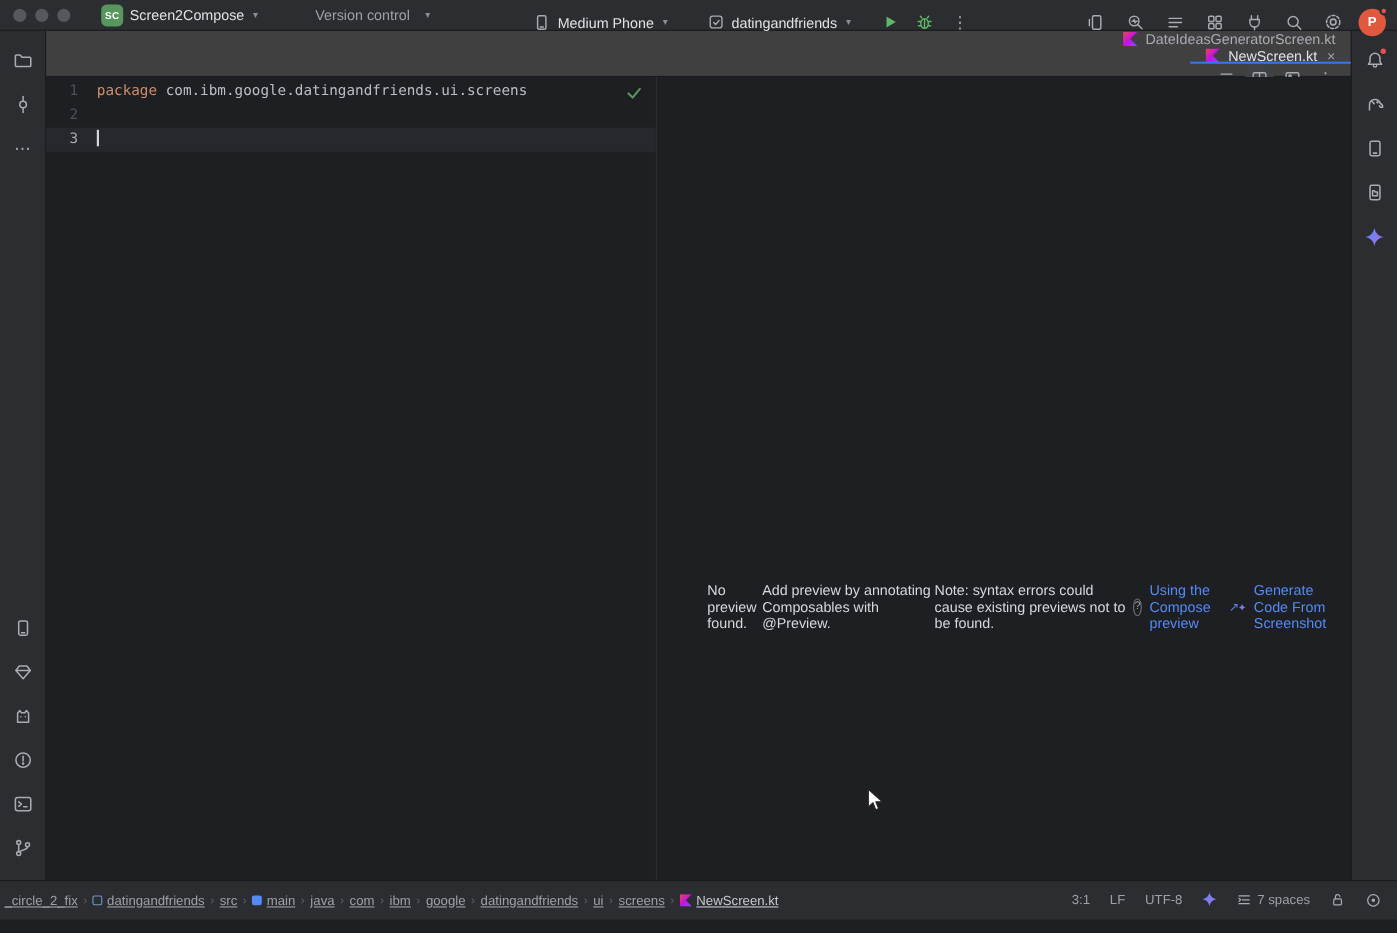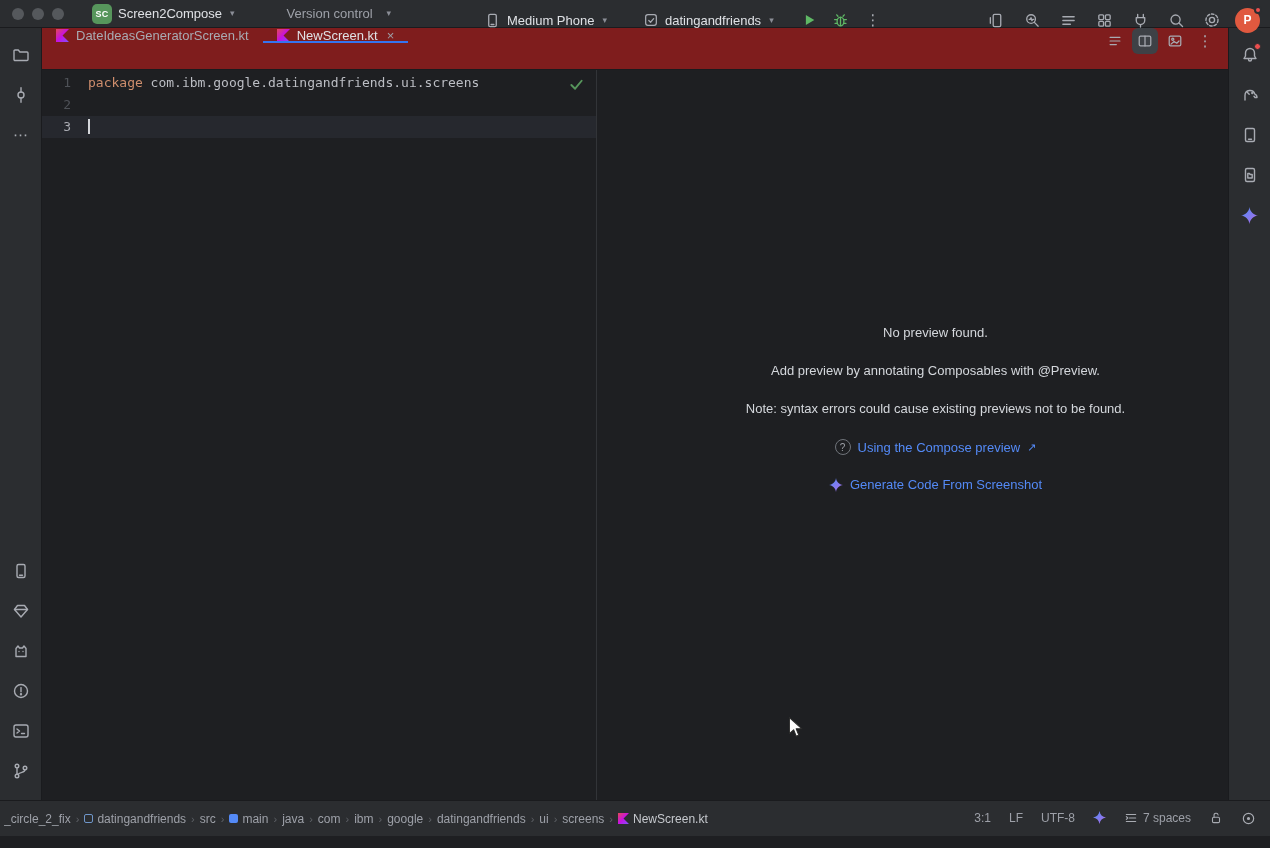--- a/index.html
+++ b/index.html
@@ -56,22 +56,22 @@
   .stripe .iconbtn { width:30px; height:30px; }
   .stripe .spacer { margin-top:auto; }
   .bell-wrap { position:relative; }
   .bell-wrap .reddot { position:absolute; top:3px; right:4px; width:7px; height:7px; border-radius:50%;
     background:#eb4e4e; border:1.5px solid #2b2d30; }
 
   .center-col { flex:1; display:flex; flex-direction:column; min-width:0; }
 
   
   .tabbar {
-    height:42px; background:#7f1d1d; border-bottom:1px solid #1a1b1e;
-    display:flex; align-items:flex-start;
+    height:42px; background:#404040; border-bottom:1px solid #1a1b1e;
+    display:flex; align-items:flex-end;flex-direction:column;
   }
   .tab {
     display:flex; align-items:center; gap:7px; padding:0 14px; color:#a8abb2;
     position:relative; cursor:default; white-space:nowrap;
   }
   .tab.active { color:#dfe1e5; }
   .tab.active::after {
     content:""; position:absolute; left:0; right:0; bottom:0; height:2px; background:#3574f0;
   }
   .tab .close { color:#9da0a8; font-size:13px; margin-left:2px; }
@@ -90,38 +90,38 @@
   .gutter { width:46px; text-align:right; padding-right:17px; color:#4e5157; flex:none; }
   .code-line.current .gutter { color:#a9abb2; }
   .code-text { white-space:pre; color:#bcbec4; position:relative; }
   .kw { color:#cf8e6d; }
   .caret { display:inline-block; width:1.5px; height:15px; background:#d4d6da; vertical-align:middle; margin-top:-2px; }
   .inspect-widget { position:absolute; top:7px; right:12px; }
 
   
   .preview {
     flex:1; background:#1e1f22; border-left:1px solid #323438;
-    display:flex; flex-direction:column; align-items:center; padding-top:255px;padding-left:46px;
+    display:flex; flex-direction:row; align-items:center; padding-top:255px;padding-left:46px;
   }
   .preview .msg { color:#d4d7dc; margin-bottom:23px; }
   .linkrow { display:flex; align-items:center; gap:7px; margin-bottom:22px; }
   .link { color:#548af7; cursor:pointer; }
   .ext { color:#548af7; font-size:11px; }
   .help-circ {
     width:16px; height:16px; border-radius:50%; border:1.2px solid #6f737a; color:#9da0a8;
     font-size:10px; display:flex; align-items:center; justify-content:center;
   }
 
   
   .statusbar {
     height:36px; background:#2b2d30; border-top:1px solid #1a1b1e;
     display:flex; align-items:center; padding:0 14px 0 4px; font-size:12px; color:#9da0a8;
   }
   .crumbs { display:flex; align-items:center; gap:5px; white-space:nowrap; overflow:hidden; }
-  .crumb { color:#9da0a8; cursor:default; display:flex; align-items:center; gap:4px; }
+  .crumb { color:#9da0a8; cursor:default; display:flex; align-items:center; gap:4px;text-decoration:underline; }
   .crumb.last { color:#c6c9ce; }
   .sep { color:#5d6066; font-size:11px; }
   .sb-right { margin-left:auto; display:flex; align-items:flex-start; gap:18px; }
   .sb-item { display:flex; align-items:center; gap:5px; color:#9da0a8; cursor:default; }
   .src-main-badge { width:9px; height:9px; border-radius:2px; background:#548af7; display:inline-block; }
   .module-badge { width:9px; height:9px; border-radius:2px; border:1.2px solid #6f96c9; display:inline-block; }
 
   .mouse-cursor { position:absolute; left:788px; top:716px; z-index:50; pointer-events:none; }
 </style>
 </head>

